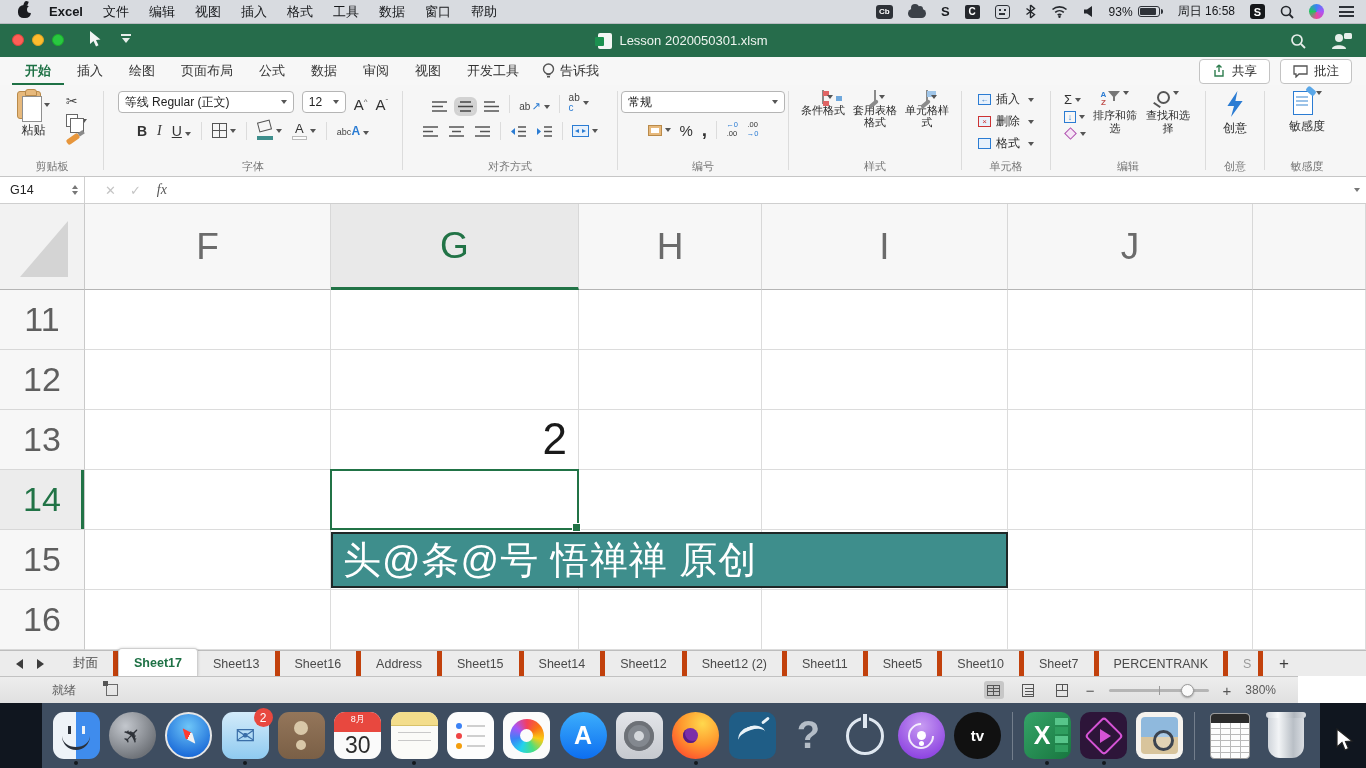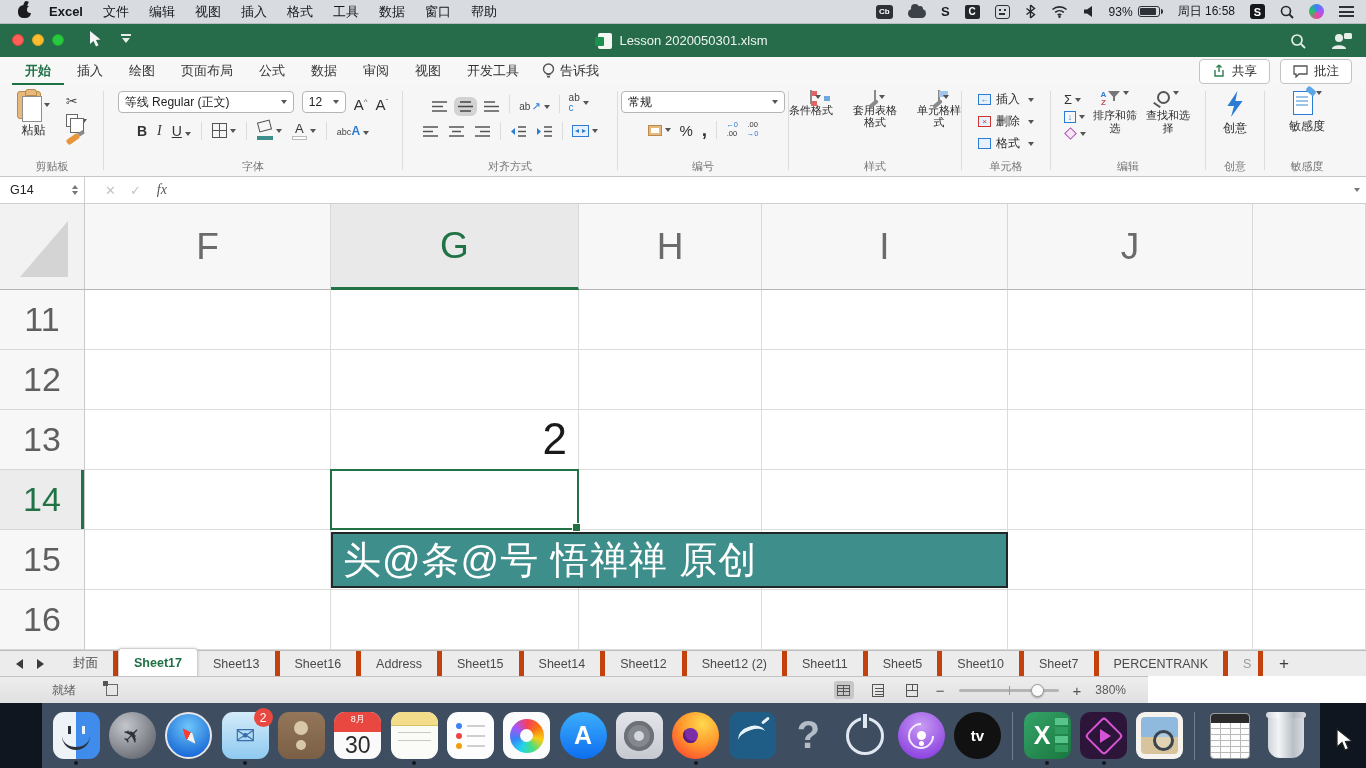--- a/index.html
+++ b/index.html
@@ -115,21 +115,21 @@
   .numcombo { width:164px; }
   .g-num .rrow2 { display:flex; align-items:center; gap:9px; margin-top:8px;}
   .ic-cur { width:14px; height:11px; background:#e7b97c; border:1px solid #b98a4a; position:relative;}
   .ic-cur::before { content:""; position:absolute; left:2px; top:2px; width:8px; height:5px; background:#fff;}
   .pct { font-size:15px; color:#333;} .cma { font-size:19px; font-weight:bold; color:#333; line-height:10px;}
   .decs { font-size:7.5px; color:#333; line-height:1.15; text-align:center;}
   .decs b { color:#2b7cd3; font-weight:normal;}
 
   
   .g-styles { width:170px; }
-  .g-styles .rrow { gap:12px; align-items:flex-start;}
+  .g-styles .rrow { gap:0; align-items:flex-start;}
   .stylbtn { display:flex; flex-direction:column; align-items:center; width:52px; font-size:11px; color:#2b2b2b; text-align:center; line-height:1.15;}
   .stylico { width:20px; height:16px; border:1px solid #8a8a8a; background:#fff; position:relative; margin-bottom:3px;}
   .ico-cond::before{content:""; position:absolute; left:0; top:0; width:6px; height:5px; background:#e06666; box-shadow:0 10px 0 #e06666, 13px 5px 0 #6fa8dc;}
   .ico-tbl::before{content:""; position:absolute; left:0; top:0; right:0; height:5px; background:#9fc5e8;}
   .ico-tbl::after, .ico-cell::after{content:""; position:absolute; right:-4px; bottom:-3px; width:11px; height:4px; background:#8a8a8a; transform:rotate(-40deg); border-radius:2px;}
   .ico-cell::before{content:""; position:absolute; left:0; top:0; width:9px; height:6px; background:#9fc5e8;}
   .stylcaret { position:absolute; right:-9px; top:4px;}
 
   
   .g-cells { width:86px; }
@@ -201,21 +201,21 @@
   .arr-l { width:0;height:0;border-top:5px solid transparent;border-bottom:5px solid transparent;border-right:7px solid #3c3c3c;}
   .arr-r { width:0;height:0;border-top:5px solid transparent;border-bottom:5px solid transparent;border-left:7px solid #3c3c3c;}
   #sheet-tabs { display:flex; align-items:stretch;}
   .stab { display:flex; align-items:center; padding:0 15px; border-right:5px solid #c2410c; white-space:nowrap;}
   .stab.active { background:#fff; color:#1e7145; font-weight:bold; border-radius:4px 4px 0 0; border:1px solid #cfcfcf; border-bottom:none;
     margin-top:-3px; box-shadow:0 0 3px rgba(0,0,0,.18);}
   .stab.partial { max-width:26px; overflow:hidden; color:#9a9a9a;}
   .stab-add { display:flex; align-items:center; padding:0 16px; font-size:17px; color:#3c3c3c;}
 
   
-  #statusbar { position:absolute; left:0; top:676px; width:1148px; height:27px; background:linear-gradient(#ededed,#e0e0e0);
+  #statusbar { position:absolute; left:0; top:676px; width:1298px; height:27px; background:linear-gradient(#ededed,#e0e0e0);
     border-top:1px solid #c2c2c2; display:flex; align-items:center; font-size:12px; color:#5a5a5a;}
   #stat-ready { margin-left:52px;}
   .ic-macro { width:12px; height:12px; border:1.5px solid #6a6a6a; margin-left:30px; position:relative;}
   .ic-macro::before{content:""; position:absolute; left:-4px; top:-4px; width:5px; height:5px; background:#555;}
   #stat-right { margin-left:auto; display:flex; align-items:center; gap:14px; padding-right:22px;}
   .vico { width:20px; height:18px; display:flex; align-items:center; justify-content:center; border-radius:3px;}
   .vico.sel { background:#c7c7c7;}
   .ic-vgrid { width:13px; height:11px; border:1px solid #555;
     background: linear-gradient(#555 0 0) 50% 0/1px 100% no-repeat, linear-gradient(#555 0 0) 0 33%/100% 1px no-repeat, linear-gradient(#555 0 0) 0 66%/100% 1px no-repeat;}
   .ic-vdoc { width:12px; height:13px; border:1px solid #555; background: linear-gradient(#555 0 0) 2px 3px/8px 1px no-repeat, linear-gradient(#555 0 0) 2px 6px/8px 1px no-repeat, linear-gradient(#555 0 0) 2px 9px/8px 1px no-repeat;}

